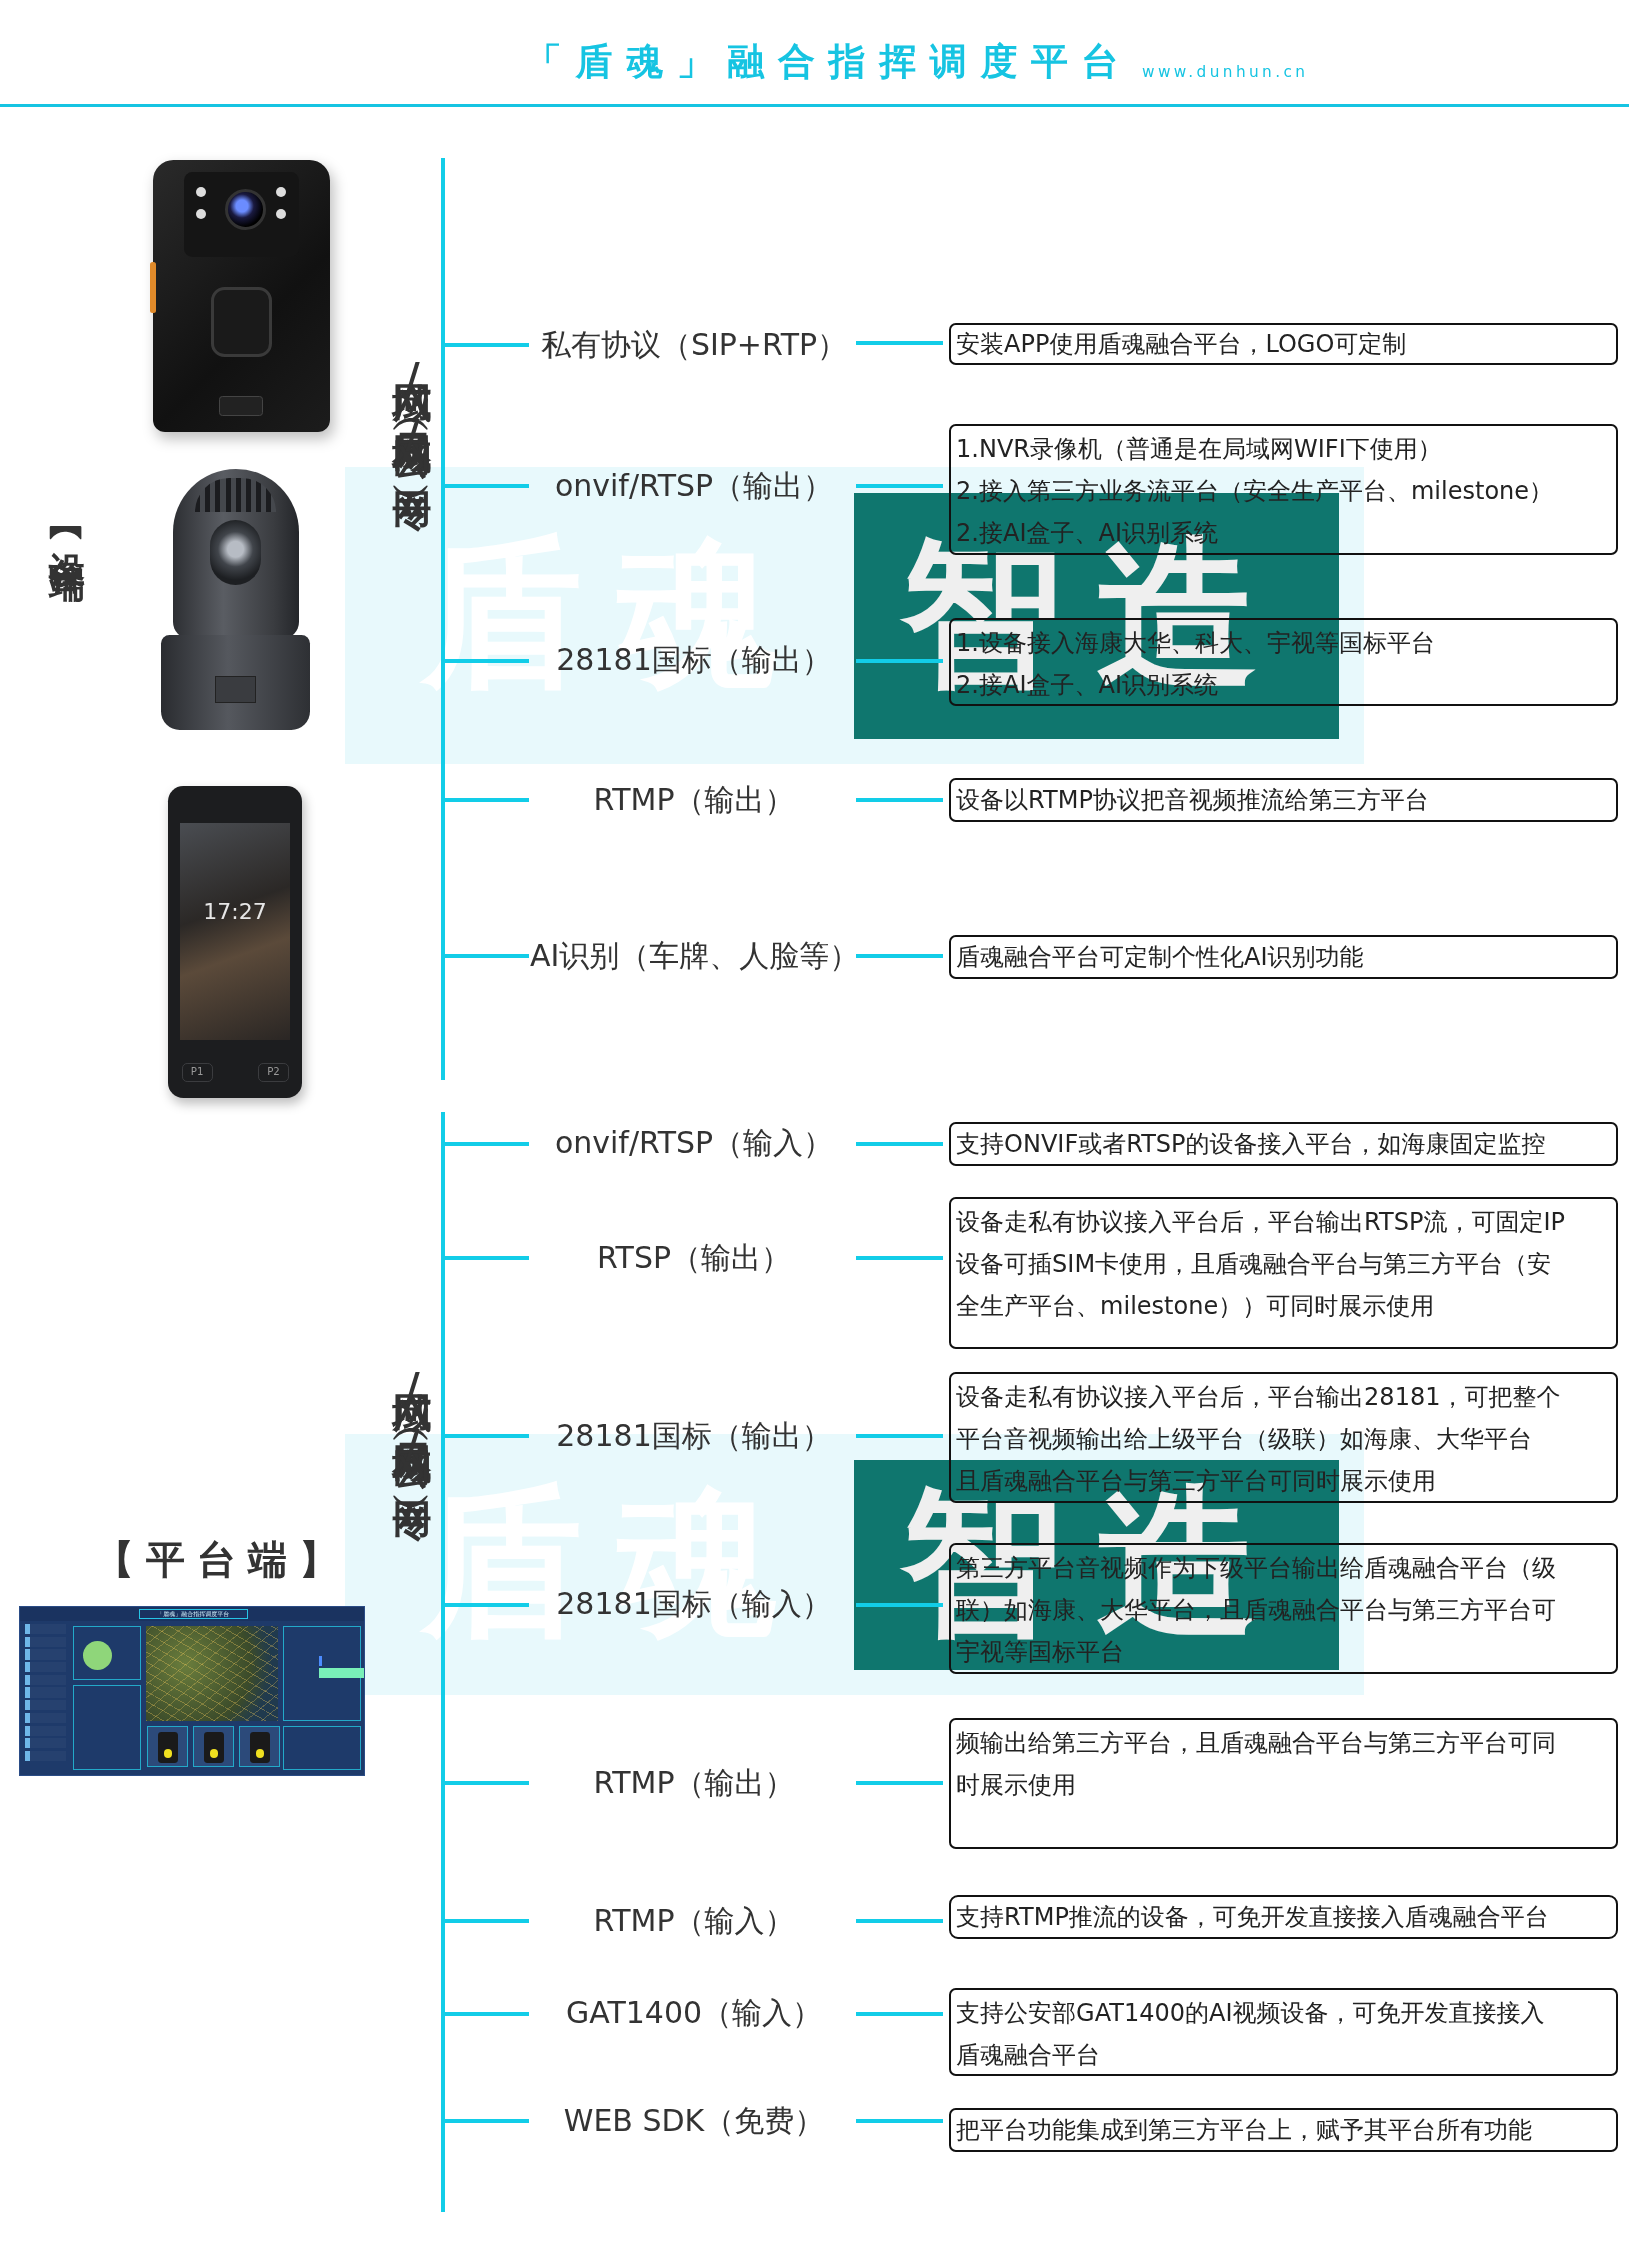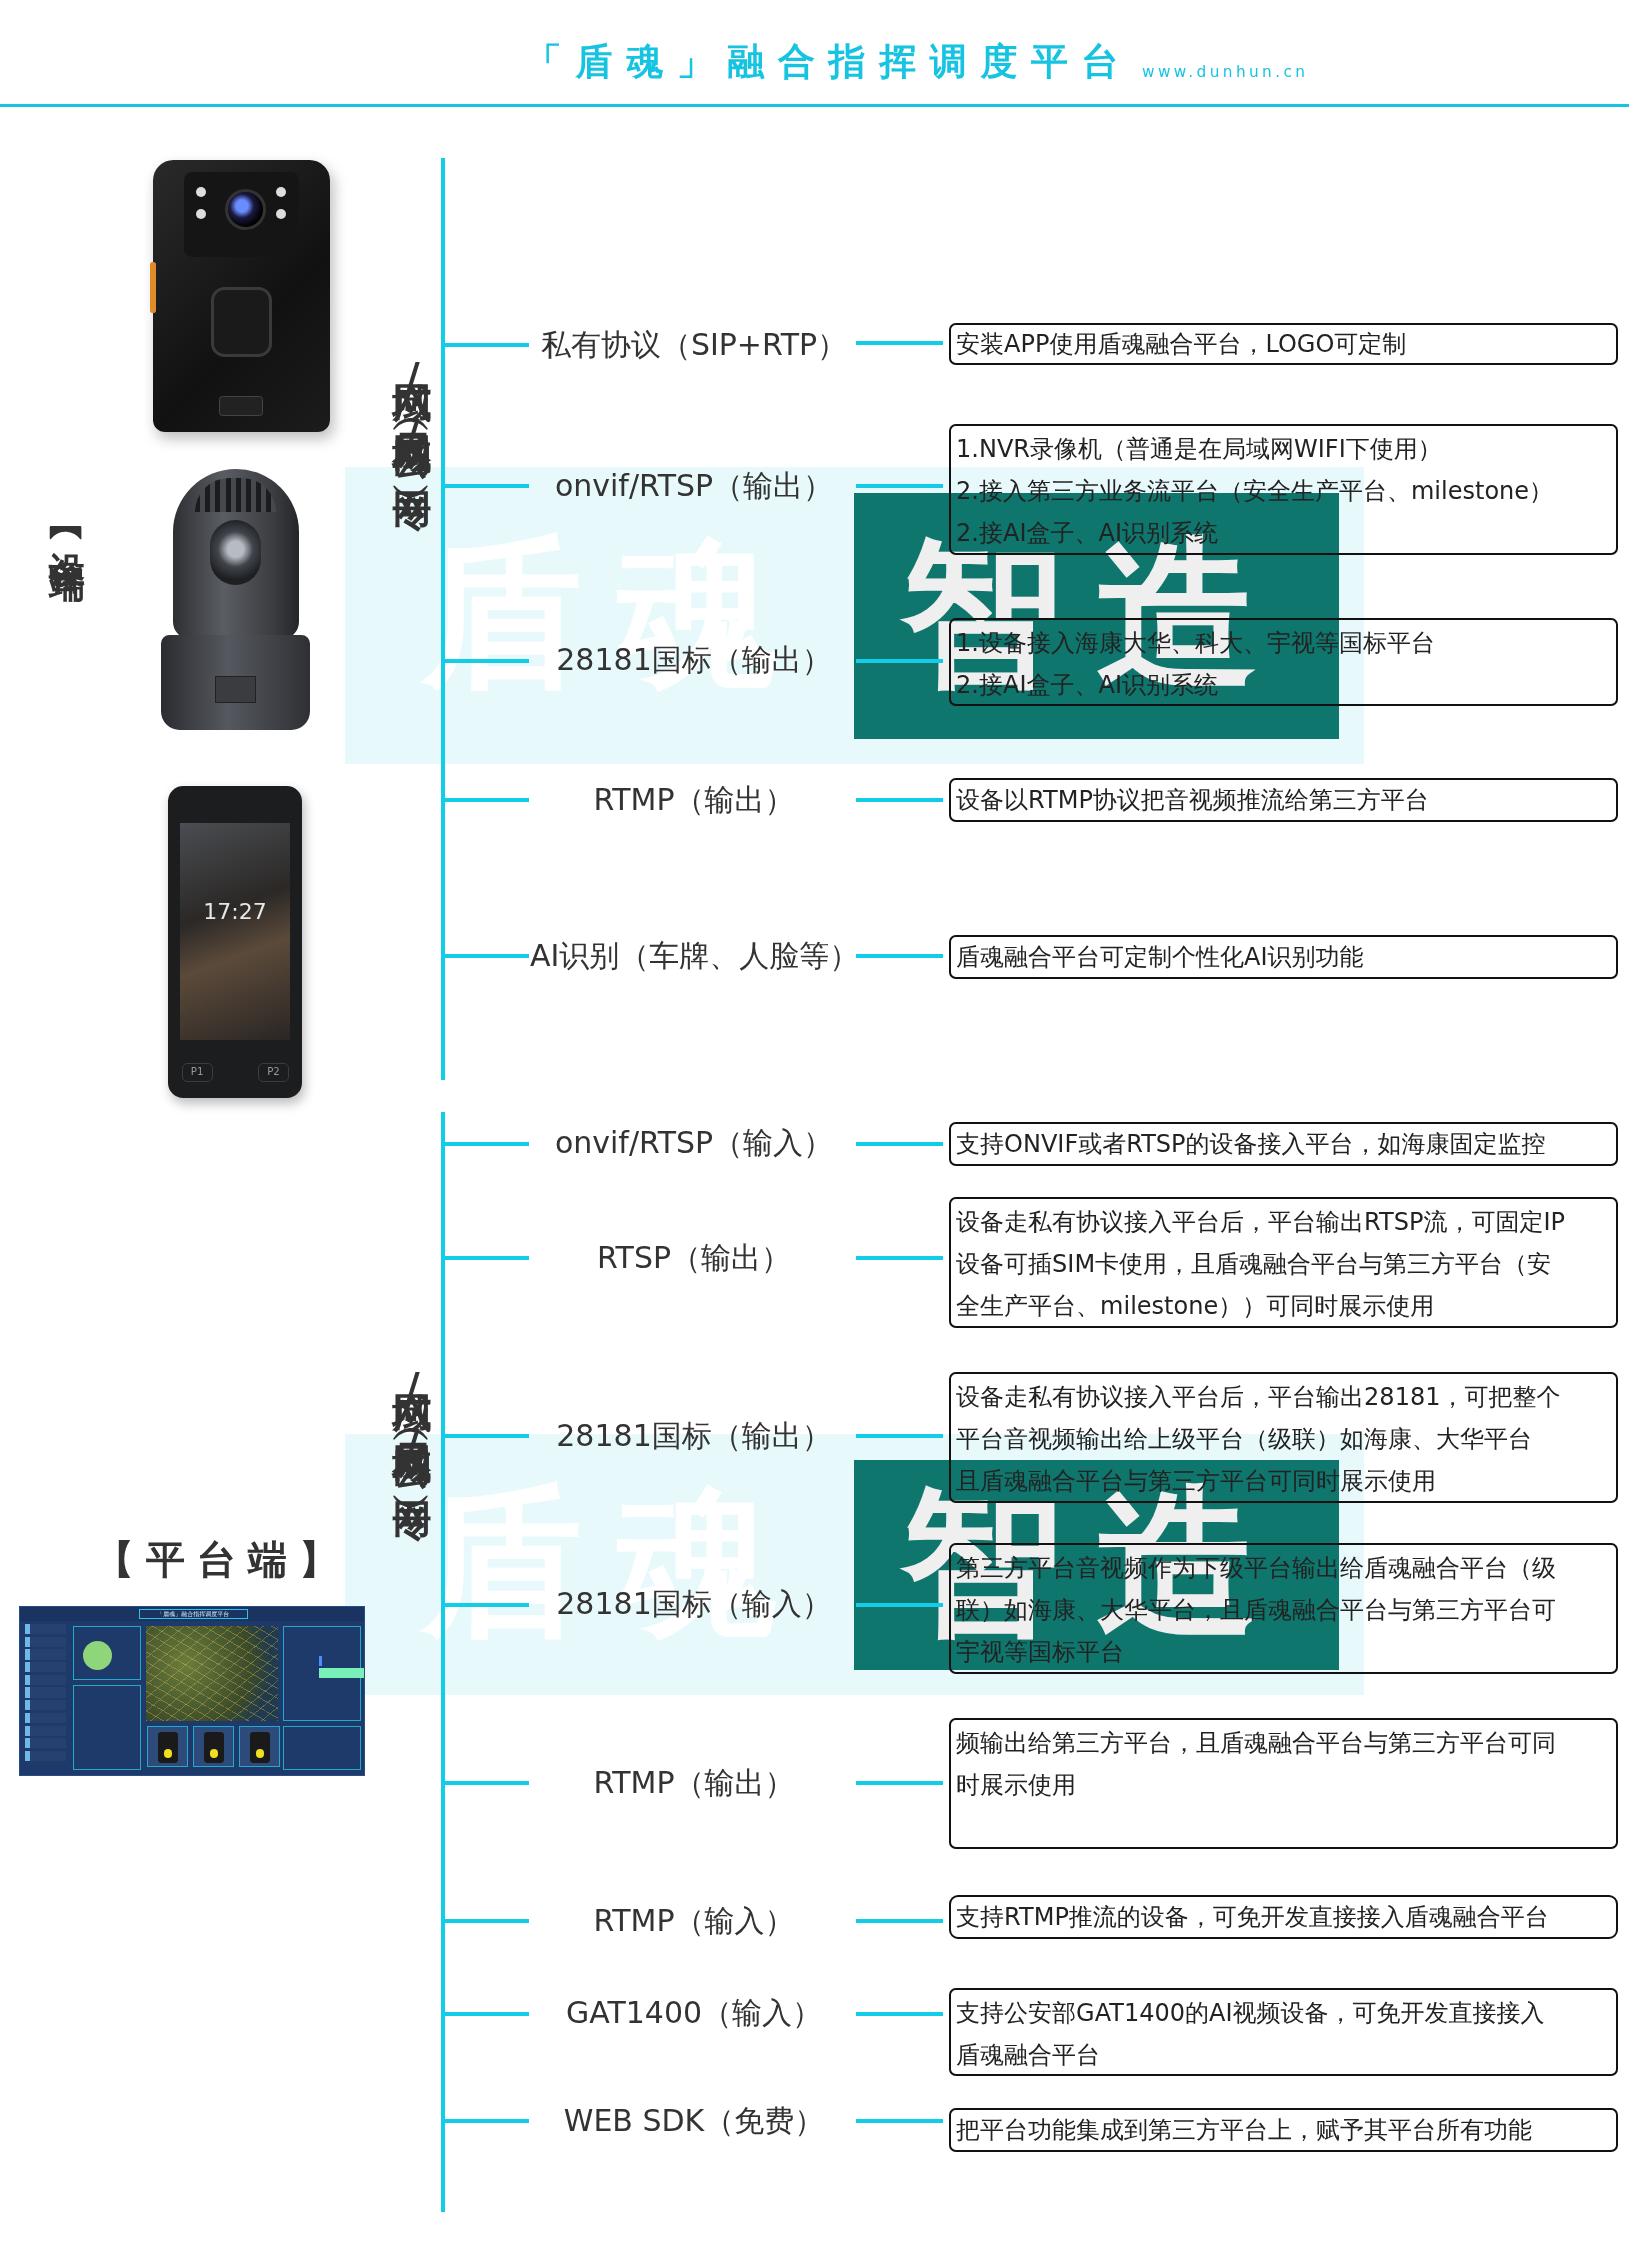--- a/index.html
+++ b/index.html
@@ -212,21 +212,21 @@
   <div class="hbranch" style="left:441px;top:1142px;width:88px;"></div>
   <div class="proto" style="top:1143px;">onvif/RTSP（输入）</div>
   <div class="hbranch" style="left:856px;top:1142px;width:87px;"></div>
   <div class="box" style="top:1122px;height:44px;">
     <span class="box-line" style="line-height:36px;">支持ONVIF或者RTSP的设备接入平台，如海康固定监控</span>
   </div>
 
   <div class="hbranch" style="left:441px;top:1256px;width:88px;"></div>
   <div class="proto" style="top:1258px;">RTSP（输出）</div>
   <div class="hbranch" style="left:856px;top:1256px;width:87px;"></div>
-  <div class="box" style="top:1197px;height:131px;">
+  <div class="box" style="top:1197px;height:152px;">
     <span class="box-line">设备走私有协议接入平台后，平台输出RTSP流，可固定IP</span>
     <span class="box-line">设备可插SIM卡使用，且盾魂融合平台与第三方平台（安</span>
     <span class="box-line">全生产平台、milestone））可同时展示使用</span>
   </div>
 
   <div class="hbranch" style="left:441px;top:1434px;width:88px;"></div>
   <div class="proto" style="top:1436px;">28181国标（输出）</div>
   <div class="hbranch" style="left:856px;top:1434px;width:87px;"></div>
   <div class="box" style="top:1372px;height:131px;">
     <span class="box-line">设备走私有协议接入平台后，平台输出28181，可把整个</span>

